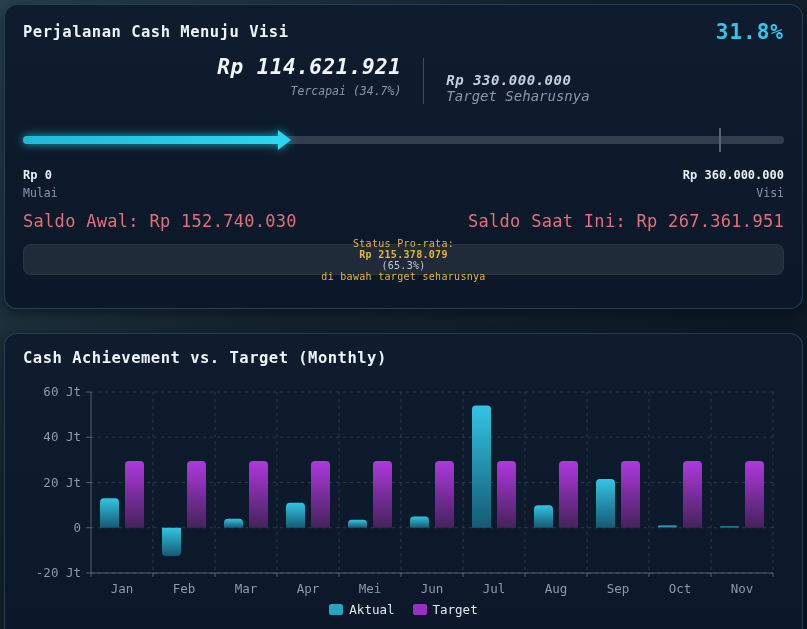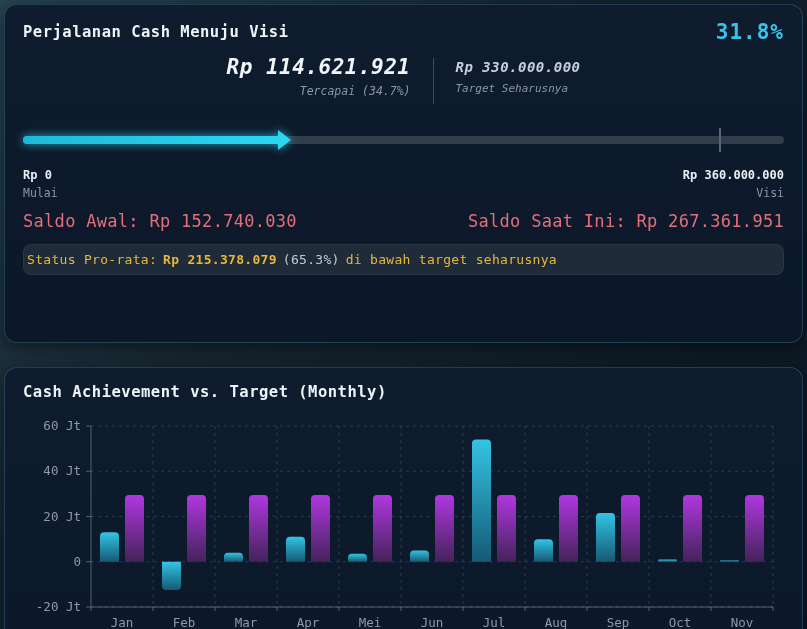--- a/index.html
+++ b/index.html
@@ -11,35 +11,35 @@
   }
   .card {
     background: linear-gradient(180deg, #0e1c2e 0%, #0c1828 100%);
     border: 1px solid rgba(74,158,196,0.30);
     border-radius: 13px;
     width: 799px;
     padding: 15px 18px 16px 18px;
     box-shadow: 0 4px 14px rgba(0,0,0,0.45);
   }
   .card + .card { margin-top: 24px; }
-  .card1 { height: 339px; }
+  .card1 { height: 305px; }
   .card2 { height: 321px; }
 
   .hdr-row { display: flex; justify-content: space-between; align-items: center; }
   .card-title { color: #eef3f8; font-size: 15.5px; font-weight: bold; letter-spacing: .5px; }
   .big-pct { color: #36c5e8; font-size: 21px; font-weight: bold; letter-spacing: 1px; }
 
   .stats-row { margin-top: 12px; display: flex; justify-content: center; align-items: flex-start; font-style: italic; }
   .stat-achieved { text-align: right; }
   .stat-achieved .val { color: #f1f5fa; font-size: 21px; font-weight: bold; letter-spacing: .5px; line-height: 1.1; }
   .stat-achieved .lbl { color: #8b97a7; font-size: 11.5px; margin-top: 5px; }
   .stat-div { width: 1px; height: 46px; background: #3a4b5d; margin: 2px 22px 0 22px; }
   .stat-expected { text-align: left; }
-  .stat-expected .val { color: #c6d0dc; font-size: 14px; font-weight: bold; letter-spacing: .5px; margin-top: 3px; }
-  .stat-expected .lbl { color: #8b97a7; font-size: 11px; margin-top: 7px; }
+  .stat-expected .val { color: #c6d0dc; font-size: 14px; font-weight: bold; letter-spacing: .5px; margin-top: 16px; }
+  .stat-expected .lbl { color: #8b97a7; font-size: 14px; }
 
   .progress-wrap { position: relative; margin-top: 24px; height: 24px; }
   .progress-track {
     position: absolute; left: 0; right: 0; top: 8px; height: 8px;
     background: #333e4d; border-radius: 4px;
   }
   .progress-fill {
     position: absolute; left: 0; top: 8px; height: 8px; width: 33.5%;
     background: linear-gradient(90deg, #1fb9d8, #2bd6f2);
     border-radius: 4px 0 0 4px;
@@ -61,22 +61,22 @@
   .endpoint .val { color: #eaeff5; font-size: 12px; font-weight: bold; }
   .endpoint .lbl { color: #8b97a7; font-size: 11.5px; margin-top: 4px; }
   .endpoint.right { text-align: right; }
 
   .saldo-row { margin-top: 11px; display: flex; justify-content: space-between; }
   .saldo { color: #e2707b; font-size: 17px; letter-spacing: .3px; }
 
   .status-pill {
     margin-top: 13px; height: 31px; border-radius: 8px;
     background: #202b39; border: 1px solid rgba(255,255,255,0.05);
-    display: flex; align-items: center; 
-    font-size: 13px; letter-spacing: .3px;
+    display: flex; align-items: center; justify-content: center;
+    font-size: 10px; letter-spacing: .3px; flex-direction: column;
   }
   .status-pill .amber { color: #e5b73c; }
   .status-pill .bold { font-weight: bold; }
   .status-pill .pct { color: #c3cad3; }
   .status-pill span { margin: 0 3px; }
 
   .chart-svg { display: block; margin-top: 9px; }
   .legend-row { margin-top: 4px; display: flex; justify-content: center; align-items: flex-end; gap: 18px; }
   .legend-item { display: flex; align-items: center; gap: 6px; }
   .legend-swatch { width: 14px; height: 11px; border-radius: 2px; display: inline-block; }

